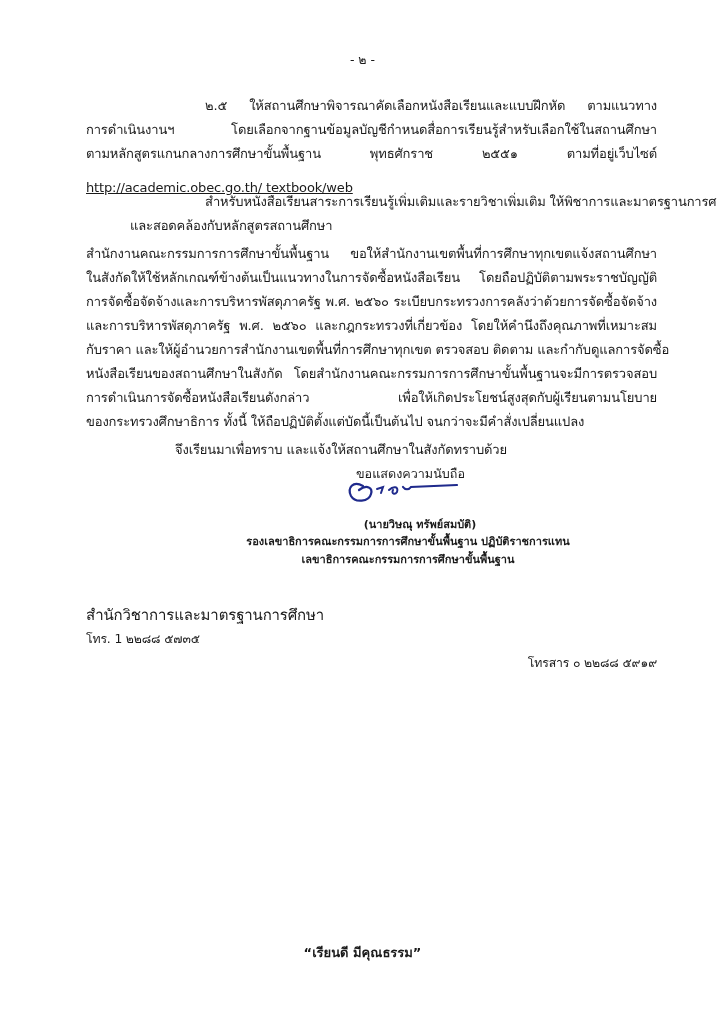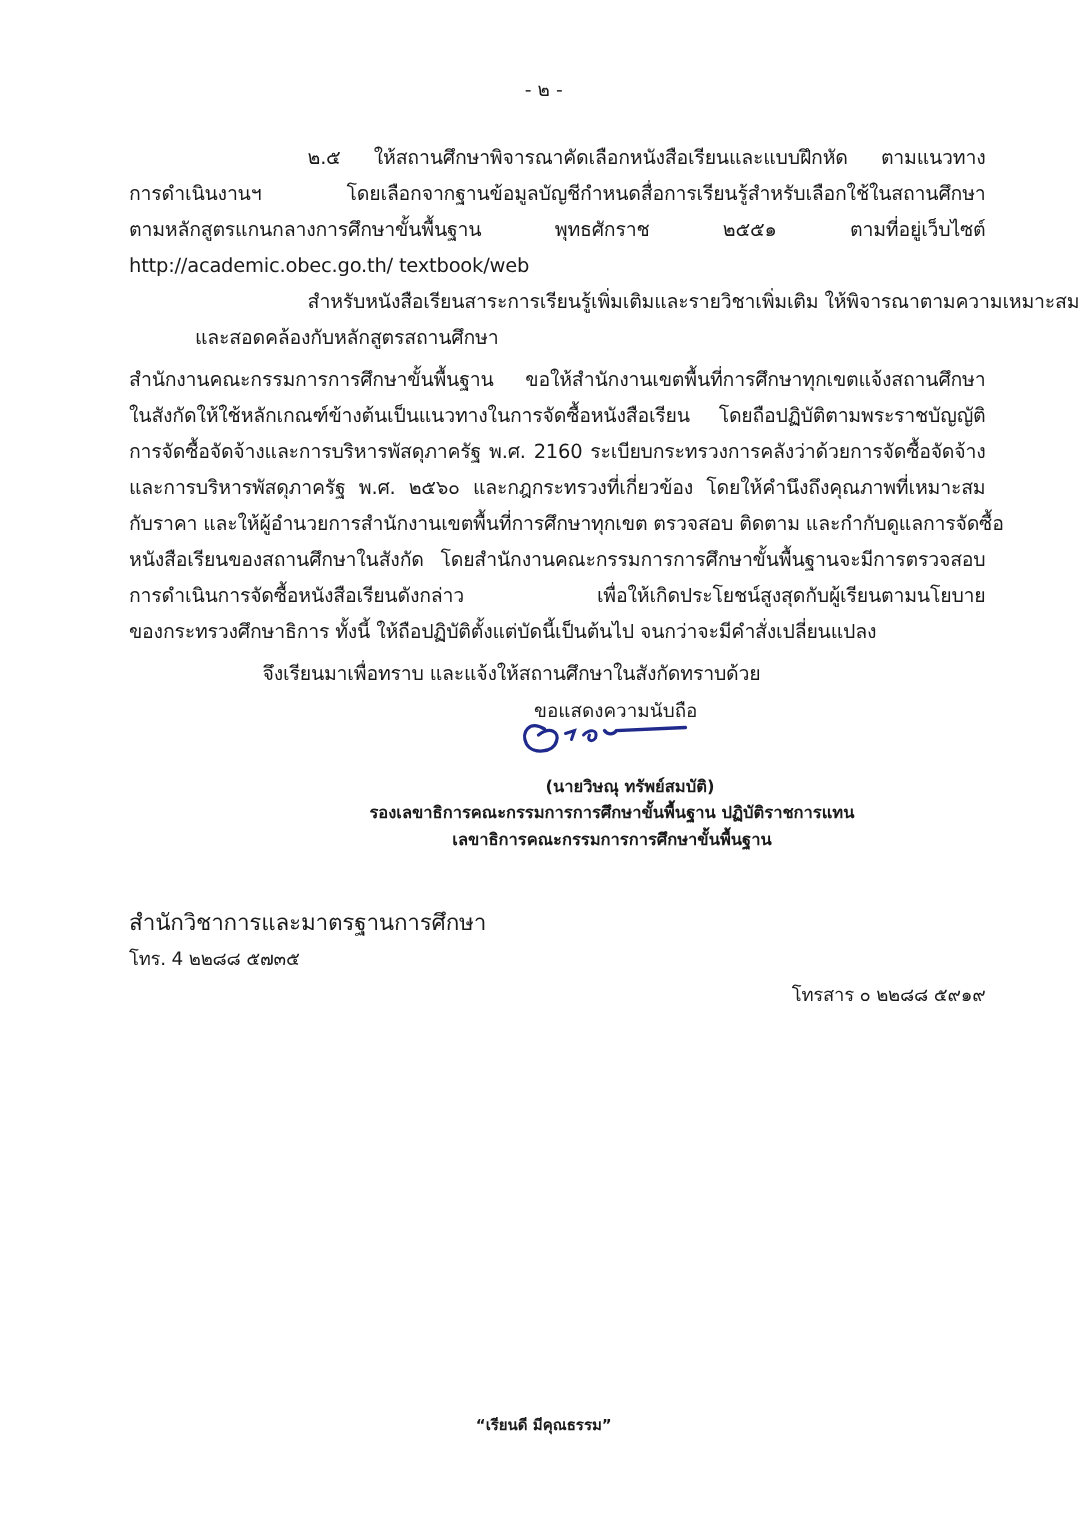--- a/index.html
+++ b/index.html
@@ -12,39 +12,39 @@
       position: absolute; left: 86px; width: 571px;
       font-size: 13px; line-height: 24px; white-space: nowrap;
       letter-spacing: -0.15px;
     }
     .justify { text-align: justify; text-align-last: justify; }
     .page-number { position: absolute; left: 0; width: 725px; top: 50px; text-align: center; font-size: 12.5px; }
     .indent2 { left: 205px; width: 452px; }
     .indent1 { left: 175px; width: 482px; }
     .center-block { position: absolute; text-align: center; white-space: nowrap; }
     .sig-name { font-size: 11px; font-weight: bold; }
-    .motto { position: absolute; left: 0; width: 725px; top: 942px; text-align: center; font-size: 10px; font-weight: bold; }
+    .motto { position: absolute; left: 0; width: 725px; top: 942px; text-align: center; font-size: 13px; font-weight: bold; }
     .signature { position: absolute; left: 345px; top: 476px; }
   </style>
 </head>
 <body>
 
 <div class="page-number">- ๒ -</div>
 
 <div class="line indent2 justify" style="top:94px;">๒.๕ ให้สถานศึกษาพิจารณาคัดเลือกหนังสือเรียนและแบบฝึกหัด ตามแนวทาง</div>
 <div class="line justify" style="top:118px;">การดำเนินงานฯ โดยเลือกจากฐานข้อมูลบัญชีกำหนดสื่อการเรียนรู้สำหรับเลือกใช้ในสถานศึกษา</div>
 <div class="line justify" style="top:142px;">ตามหลักสูตรแกนกลางการศึกษาขั้นพื้นฐาน พุทธศักราช ๒๕๕๑ ตามที่อยู่เว็บไซต์</div>
-<div class="line" style="top:166px;">http://academic.obec.go.th/ textbook/web</div>
+<div class="line" style="top:176px;text-decoration:underline;">http://academic.obec.go.th/ textbook/web</div>
 
-<div class="line indent2" style="top:190px;">สำหรับหนังสือเรียนสาระการเรียนรู้เพิ่มเติมและรายวิชาเพิ่มเติม ให้พิจารณาตามความเหมาะสม</div>
+<div class="line indent2" style="top:190px;">สำหรับหนังสือเรียนสาระการเรียนรู้เพิ่มเติมและรายวิชาเพิ่มเติม ให้พิชาการและมาตรฐานการศ</div>
 <div class="line" style="top:214px;margin-left:44px;">และสอดคล้องกับหลักสูตรสถานศึกษา</div>
 
 <div class="line justify" style="top:242px;">สำนักงานคณะกรรมการการศึกษาขั้นพื้นฐาน ขอให้สำนักงานเขตพื้นที่การศึกษาทุกเขตแจ้งสถานศึกษา</div>
 <div class="line justify" style="top:266px;">ในสังกัดให้ใช้หลักเกณฑ์ข้างต้นเป็นแนวทางในการจัดซื้อหนังสือเรียน โดยถือปฏิบัติตามพระราชบัญญัติ</div>
-<div class="line justify" style="top:290px;">การจัดซื้อจัดจ้างและการบริหารพัสดุภาครัฐ พ.ศ. 2160 ระเบียบกระทรวงการคลังว่าด้วยการจัดซื้อจัดจ้าง</div>
+<div class="line justify" style="top:290px;">การจัดซื้อจัดจ้างและการบริหารพัสดุภาครัฐ พ.ศ. ๒๕๖๐ ระเบียบกระทรวงการคลังว่าด้วยการจัดซื้อจัดจ้าง</div>
 <div class="line justify" style="top:314px;">และการบริหารพัสดุภาครัฐ พ.ศ. ๒๕๖๐ และกฎกระทรวงที่เกี่ยวข้อง โดยให้คำนึงถึงคุณภาพที่เหมาะสม</div>
 <div class="line justify" style="top:338px;">กับราคา และให้ผู้อำนวยการสำนักงานเขตพื้นที่การศึกษาทุกเขต ตรวจสอบ ติดตาม และกำกับดูแลการจัดซื้อ</div>
 <div class="line justify" style="top:362px;">หนังสือเรียนของสถานศึกษาในสังกัด โดยสำนักงานคณะกรรมการการศึกษาขั้นพื้นฐานจะมีการตรวจสอบ</div>
 <div class="line justify" style="top:386px;">การดำเนินการจัดซื้อหนังสือเรียนดังกล่าว เพื่อให้เกิดประโยชน์สูงสุดกับผู้เรียนตามนโยบาย</div>
 <div class="line" style="top:410px;">ของกระทรวงศึกษาธิการ ทั้งนี้ ให้ถือปฏิบัติตั้งแต่บัดนี้เป็นต้นไป จนกว่าจะมีคำสั่งเปลี่ยนแปลง</div>
 
 <div class="line indent1" style="top:438px;">จึงเรียนมาเพื่อทราบ และแจ้งให้สถานศึกษาในสังกัดทราบด้วย</div>
 
 <div class="center-block" style="left:356px; top:462px; font-size:12.6px; line-height:24px;text-align:right;">ขอแสดงความนับถือ</div>
 
@@ -55,16 +55,16 @@
     <path d="M44 14 C 48 10, 54 10, 52 16 C 50 19, 46 18, 48 14" fill="none" stroke="#1f2a8c" stroke-width="2" stroke-linecap="round"></path>
     <path d="M58 11 C 60 14, 64 14, 66 11 L 112 9" fill="none" stroke="#1f2a8c" stroke-width="2.2" stroke-linecap="round"></path>
   </svg>
 </div>
 
 <div class="center-block sig-name" style="left:0; width:840px; top:516px; line-height:17px;">(นายวิษณุ ทรัพย์สมบัติ)</div>
 <div class="center-block sig-name" style="left:0; width:816px; top:533px; line-height:17px;">รองเลขาธิการคณะกรรมการการศึกษาขั้นพื้นฐาน ปฏิบัติราชการแทน</div>
 <div class="center-block sig-name" style="left:0; width:816px; top:551px; line-height:17px;">เลขาธิการคณะกรรมการการศึกษาขั้นพื้นฐาน</div>
 
 <div class="line" style="top:603px; font-size:15px;">สำนักวิชาการและมาตรฐานการศึกษา</div>
-<div class="line" style="top:627px; font-size:12.3px;">โทร.  4 ๒๒๘๘ ๕๗๓๕</div>
+<div class="line" style="top:627px; font-size:12.3px;">โทร.  1 ๒๒๘๘ ๕๗๓๕</div>
 <div class="line" style="top:651px; font-size:12.3px;text-align:right;">โทรสาร  ๐ ๒๒๘๘ ๕๙๑๙</div>
 
 <div class="motto">“เรียนดี มีคุณธรรม”</div>
 
 </body></html>

